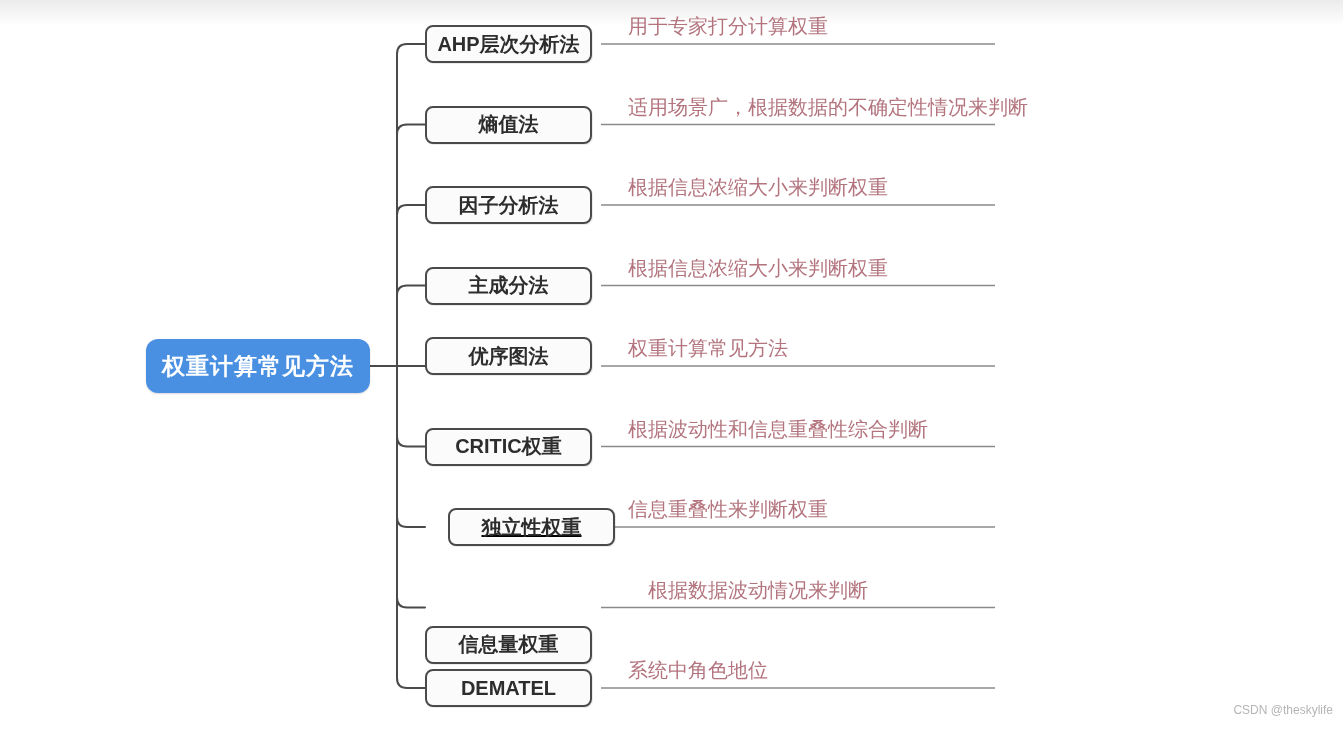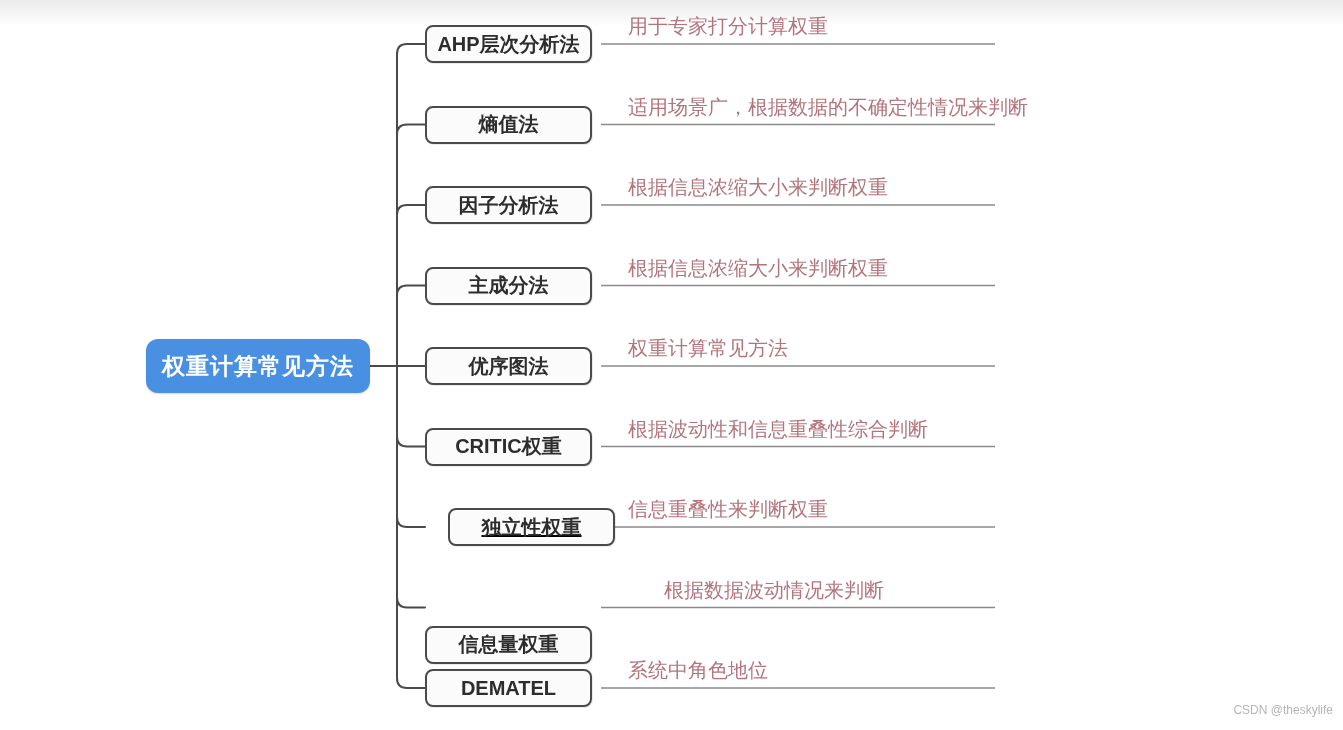--- a/index.html
+++ b/index.html
@@ -107,21 +107,21 @@
     </div>
   
     <div class="branch">
       <div class="node-box" style="left: 425px; top: 266.5px;">
         <span class="node-label">主成分法</span>
       </div>
       <div class="desc" style="left: 628px; top: 257.5px;">根据信息浓缩大小来判断权重</div>
     </div>
   
     <div class="branch">
-      <div class="node-box" style="left: 425px; top: 347px;">
+      <div class="node-box" style="left: 425px; top: 337px;">
         <span class="node-label">优序图法</span>
       </div>
       <div class="desc" style="left: 628px; top: 338px;">权重计算常见方法</div>
     </div>
   
     <div class="branch">
       <div class="node-box" style="left: 425px; top: 427.5px;">
         <span class="node-label">CRITIC权重</span>
       </div>
       <div class="desc" style="left: 628px; top: 418.5px;">根据波动性和信息重叠性综合判断</div>
@@ -131,21 +131,21 @@
       <div class="node-box" style="left: 448px; top: 508px; text-decoration: underline;">
         <span class="node-label">独立性权重</span>
       </div>
       <div class="desc" style="left: 628px; top: 499px;">信息重叠性来判断权重</div>
     </div>
   
     <div class="branch">
       <div class="node-box" style="left: 425px; top: 588.5px; margin-top: 37px;">
         <span class="node-label">信息量权重</span>
       </div>
-      <div class="desc" style="left: 664px; top: 579.5px;">根据数据波动情况来判断</div>
+      <div class="desc" style="left: 648px; top: 579.5px;">根据数据波动情况来判断</div>
     </div>
   
     <div class="branch">
       <div class="node-box" style="left: 425px; top: 669px;">
         <span class="node-label">DEMATEL</span>
       </div>
       <div class="desc" style="left: 628px; top: 660px;">系统中角色地位</div>
     </div>
   </div>
 

